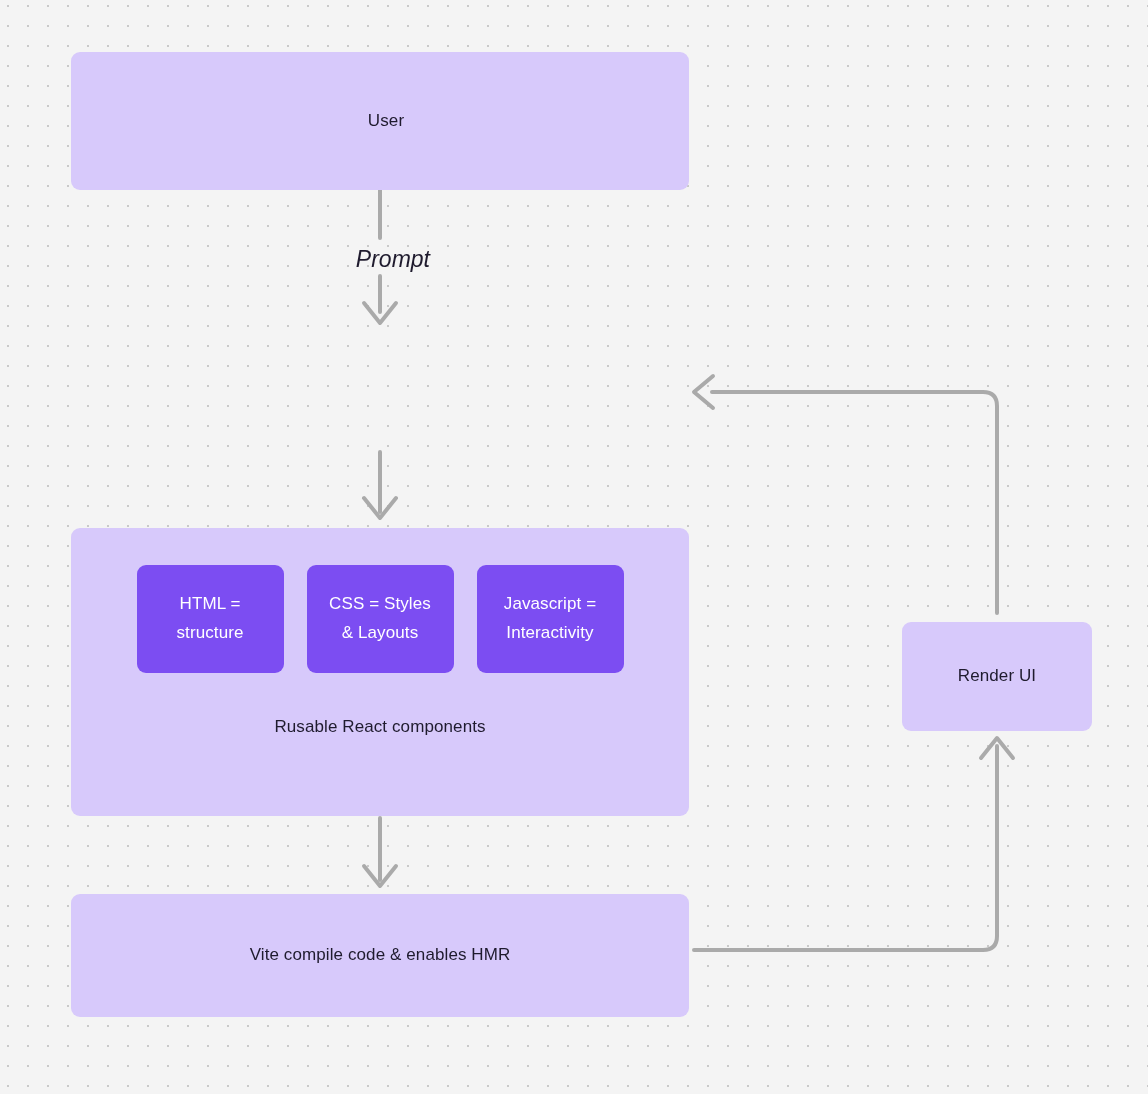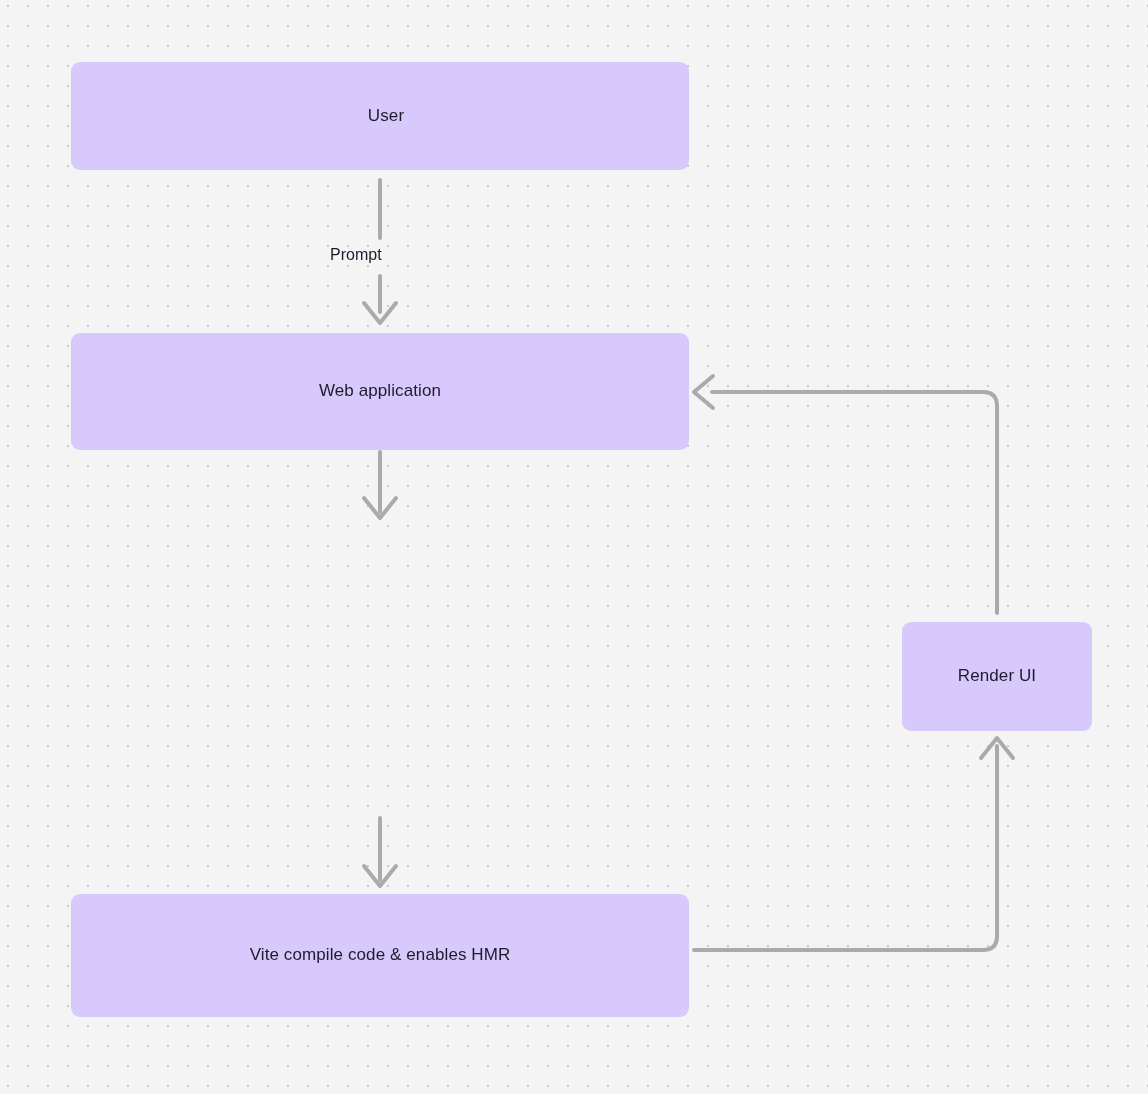--- a/index.html
+++ b/index.html
@@ -45,21 +45,21 @@
     align-items: center;
     justify-content: center;
     color: #1f1b2e;
     font-size: 17px;
     font-weight: 400;
     letter-spacing: 0.1px;
     line-height: 1.35;
     text-align: center;
   }
 
-  #node-user      { left: 71px;  top: 62px;  width: 618px; height: 108px; padding-left: 12px; }
+  #node-user      { left: 71px;  top: 52px;  width: 618px; height: 138px; padding-left: 12px; }
   #node-webapp    { left: 71px;  top: 333px; width: 618px; height: 117px; }
   #node-components{ left: 71px;  top: 528px; width: 618px; height: 288px;
                     display: block; }
   #node-vite      { left: 71px;  top: 894px; width: 618px; height: 123px; }
   #node-render    { left: 902px; top: 622px; width: 190px; height: 109px; }
 
   
   .inner-row {
     position: absolute;
     left: 0;
@@ -91,25 +91,26 @@
     top: 188px;
     width: 618px;
     text-align: center;
     font-size: 17px;
     color: #1f1b2e;
   }
 
   
   .edge-label {
     position: absolute;
-    font-size: 16px;
+    font-size: 23px;
     color: #1f1b2e;
     background: transparent;
-    text-align: left;
+    text-align: right;
     white-space: nowrap;
+    font-style: italic;
   }
   #label-prompt {
     left: 330px;
     top: 246px;
     width: 100px;
   }
 </style>
 </head>
 <body>
 
@@ -139,22 +140,34 @@
     </g>
 
     <g>
       <path d="M 997 613 L 997 406 Q 997 392 983 392 L 712 392" fill="none" stroke="#aaaaaa" stroke-width="4" stroke-linecap="round" stroke-linejoin="round"></path>
       <polyline points="713,376 694,392 713,408" fill="none" stroke="#aaaaaa" stroke-width="4" stroke-linecap="round" stroke-linejoin="round"></polyline>
     </g>
   </svg>
 
   <div class="node" id="node-user">User</div>
 
-  <div class="node" id="node-webapp">Web application</div>
 
+  <div class="node" id="node-components">
+
+    <div class="inner-row">
+      <div class="inner-box">HTML =
+structure</div>
+      <div class="inner-box">CSS = Styles
+&amp; Layouts</div>
+      <div class="inner-box">Javascript =
+Interactivity</div>
+    </div>
+
+    <div class="group-caption">Rusable React components</div>
+  </div>
 
   <div class="node" id="node-vite">Vite compile code &amp; enables HMR</div>
 
   <div class="node" id="node-render">Render UI</div>
 
   <div class="edge-label" id="label-prompt">Prompt</div>
 
 </div>
 
 </body></html>

